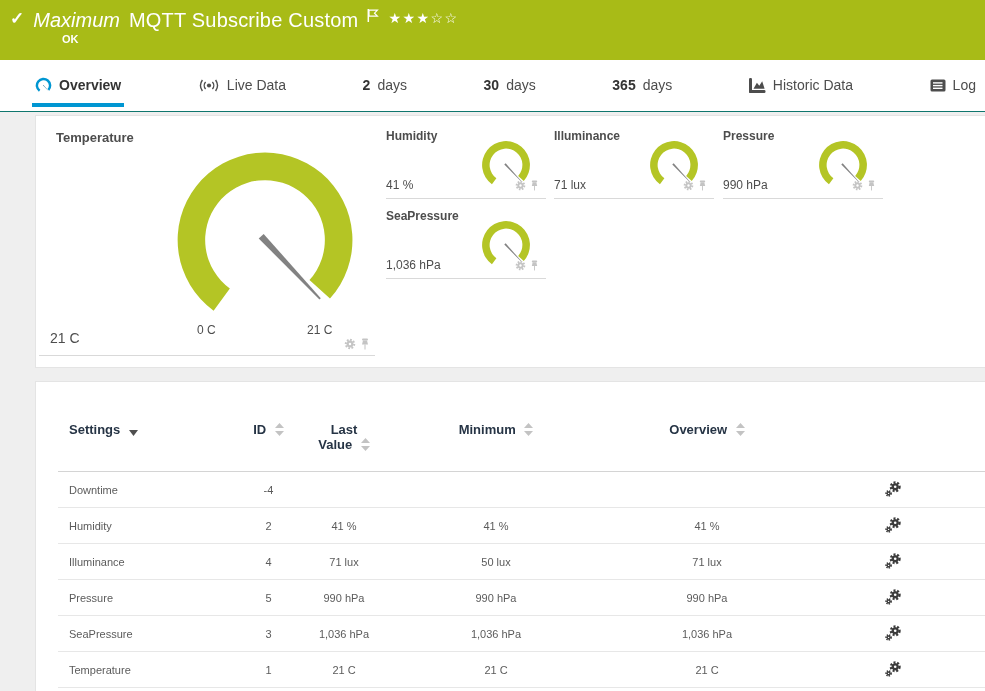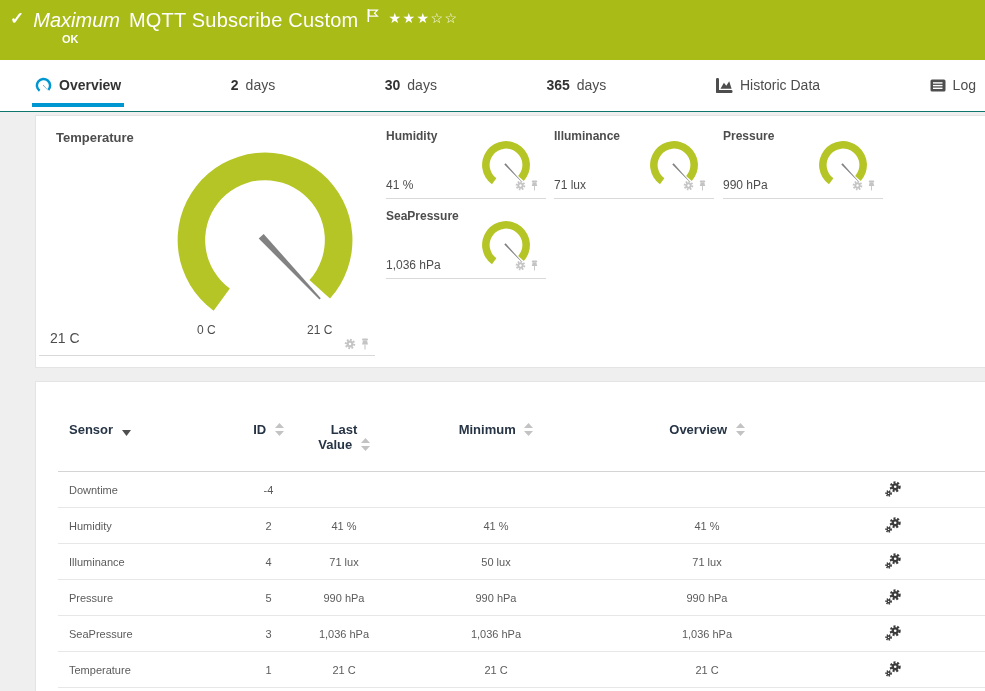--- a/index.html
+++ b/index.html
@@ -102,20 +102,34 @@
   <div class="tab active">
     <span>
       <svg width="17" height="17" viewBox="0 0 200 200">
         <path d="M45.9,174.4 A92,92 0 1 1 168.4,161.6 L146.8,142.2 A63,63 0 1 0 63.0,151.0 Z" fill="#0096d2"></path>
         <polygon points="93.4,98.4 98.6,93.6 158.7,161.3 157.3,162.7" fill="#005f87"></polygon>
       </svg>
     </span>
     <span>Overview</span>
   </div>
   <div class="tab">
+    <span>
+      <svg width="22" height="15" viewBox="0 0 22 15">
+        <g stroke="#4d4d4d" stroke-width="1.4" fill="none">
+          <path d="M7.6,4 a5.2,5.2 0 0 0 0,7"></path>
+          <path d="M4.4,2 a9.5,9.5 0 0 0 0,11"></path>
+          <path d="M14.4,4 a5.2,5.2 0 0 1 0,7"></path>
+          <path d="M17.6,2 a9.5,9.5 0 0 1 0,11"></path>
+        </g>
+        <circle cx="11" cy="7.5" r="2.1" fill="#4d4d4d"></circle>
+      </svg>
+    </span>
+    <span>Live Data</span>
+  </div>
+  <div class="tab">
     <span class="num">2</span>
     <span>days</span>
   </div>
   <div class="tab">
     <span class="num">30</span>
     <span>days</span>
   </div>
   <div class="tab">
     <span class="num">365</span>
     <span>days</span>
@@ -275,21 +289,21 @@
         <col style="width:182px">
           <col style="width:57px">
           <col style="width:94px">
         <col style="width:210px">
           <col style="width:212px">
           <col style="width:175px">
       </colgroup>
       <thead>
         <tr>
           <th class="col-channel sortable">
-            <span>Sensor</span>
+            <span>Settings</span>
             <span class="sortwrap">
               <svg width="9" height="6" viewBox="0 0 9 6">
                   <polygon points="0,0 9,0 4.5,6" fill="#4f4f4f"></polygon>
                 </svg>
             </span>
           </th>
           <th class="col-right sortable">
             <span>ID</span>
             <span class="sortwrap">
               <svg width="9" height="13" viewBox="0 0 9 13">

